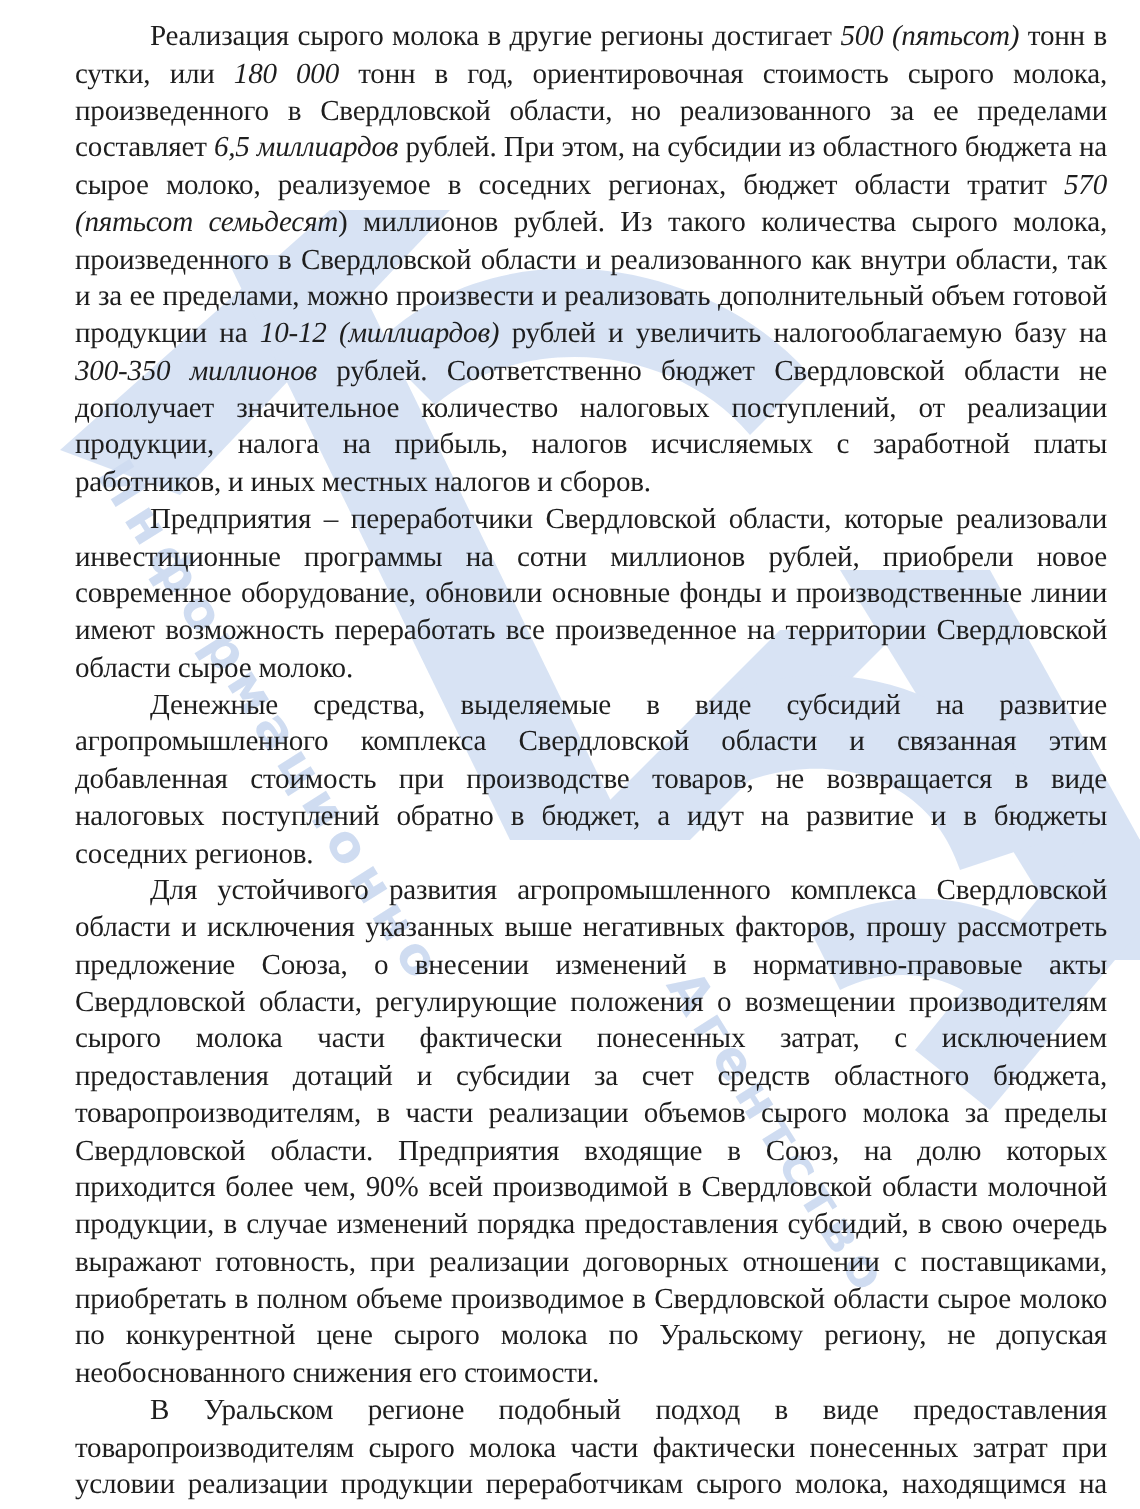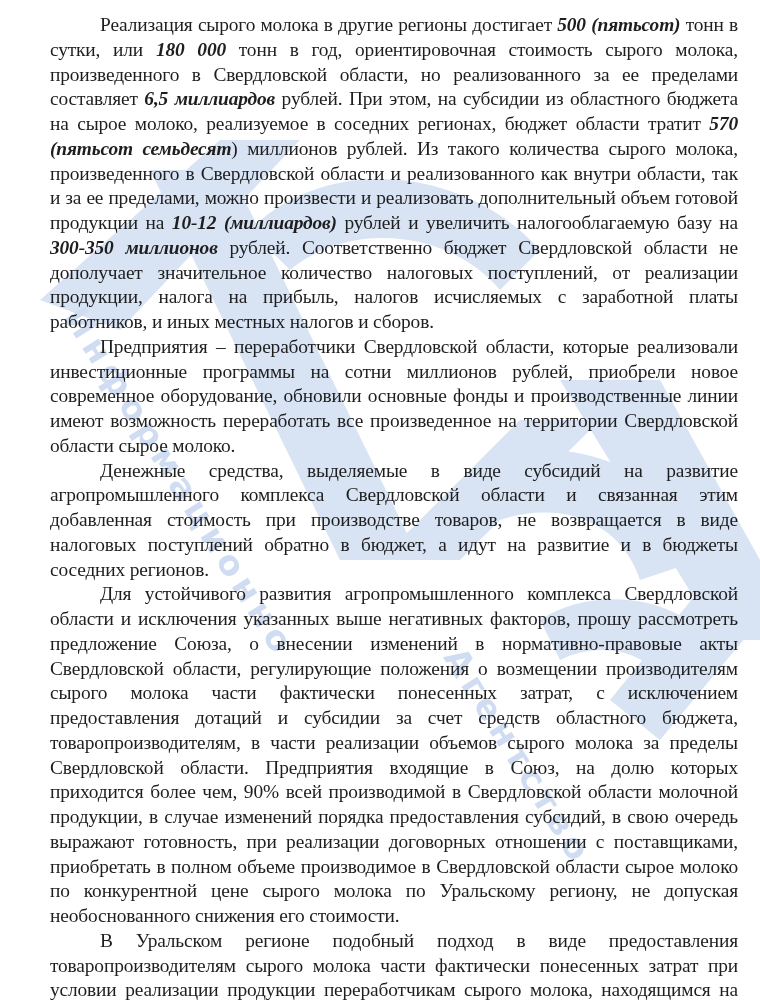--- a/index.html
+++ b/index.html
@@ -8,21 +8,21 @@
     background: #ffffff; position: relative;
   }
   .page {
     position: absolute; left: 50px; top: 13px; width: 688px;
     font-family: "Liberation Serif", serif;
     font-size: 19.4px; line-height: 24.75px; color: #1e1e1e;
     text-align: justify; z-index: 2;
     letter-spacing: -0.15px;
   }
   .page p { margin: 0; text-indent: 50px; }
-  .page b { font-style: italic; font-weight: bold; }
+  .page b { font-style: italic; font-weight: normal; }
   .watermark {
     position: absolute; left: 0; top: 0; width: 760px; height: 1006px;
     z-index: 1; pointer-events: none; opacity: 0.55;
   }
   .wm-text {
     position: absolute; font-family: "DejaVu Sans", sans-serif;
     font-size: 34px; font-weight: bold; color: #a9c1e6;
     transform-origin: left top; letter-spacing: 6px; white-space: nowrap;
   }
 </style>

